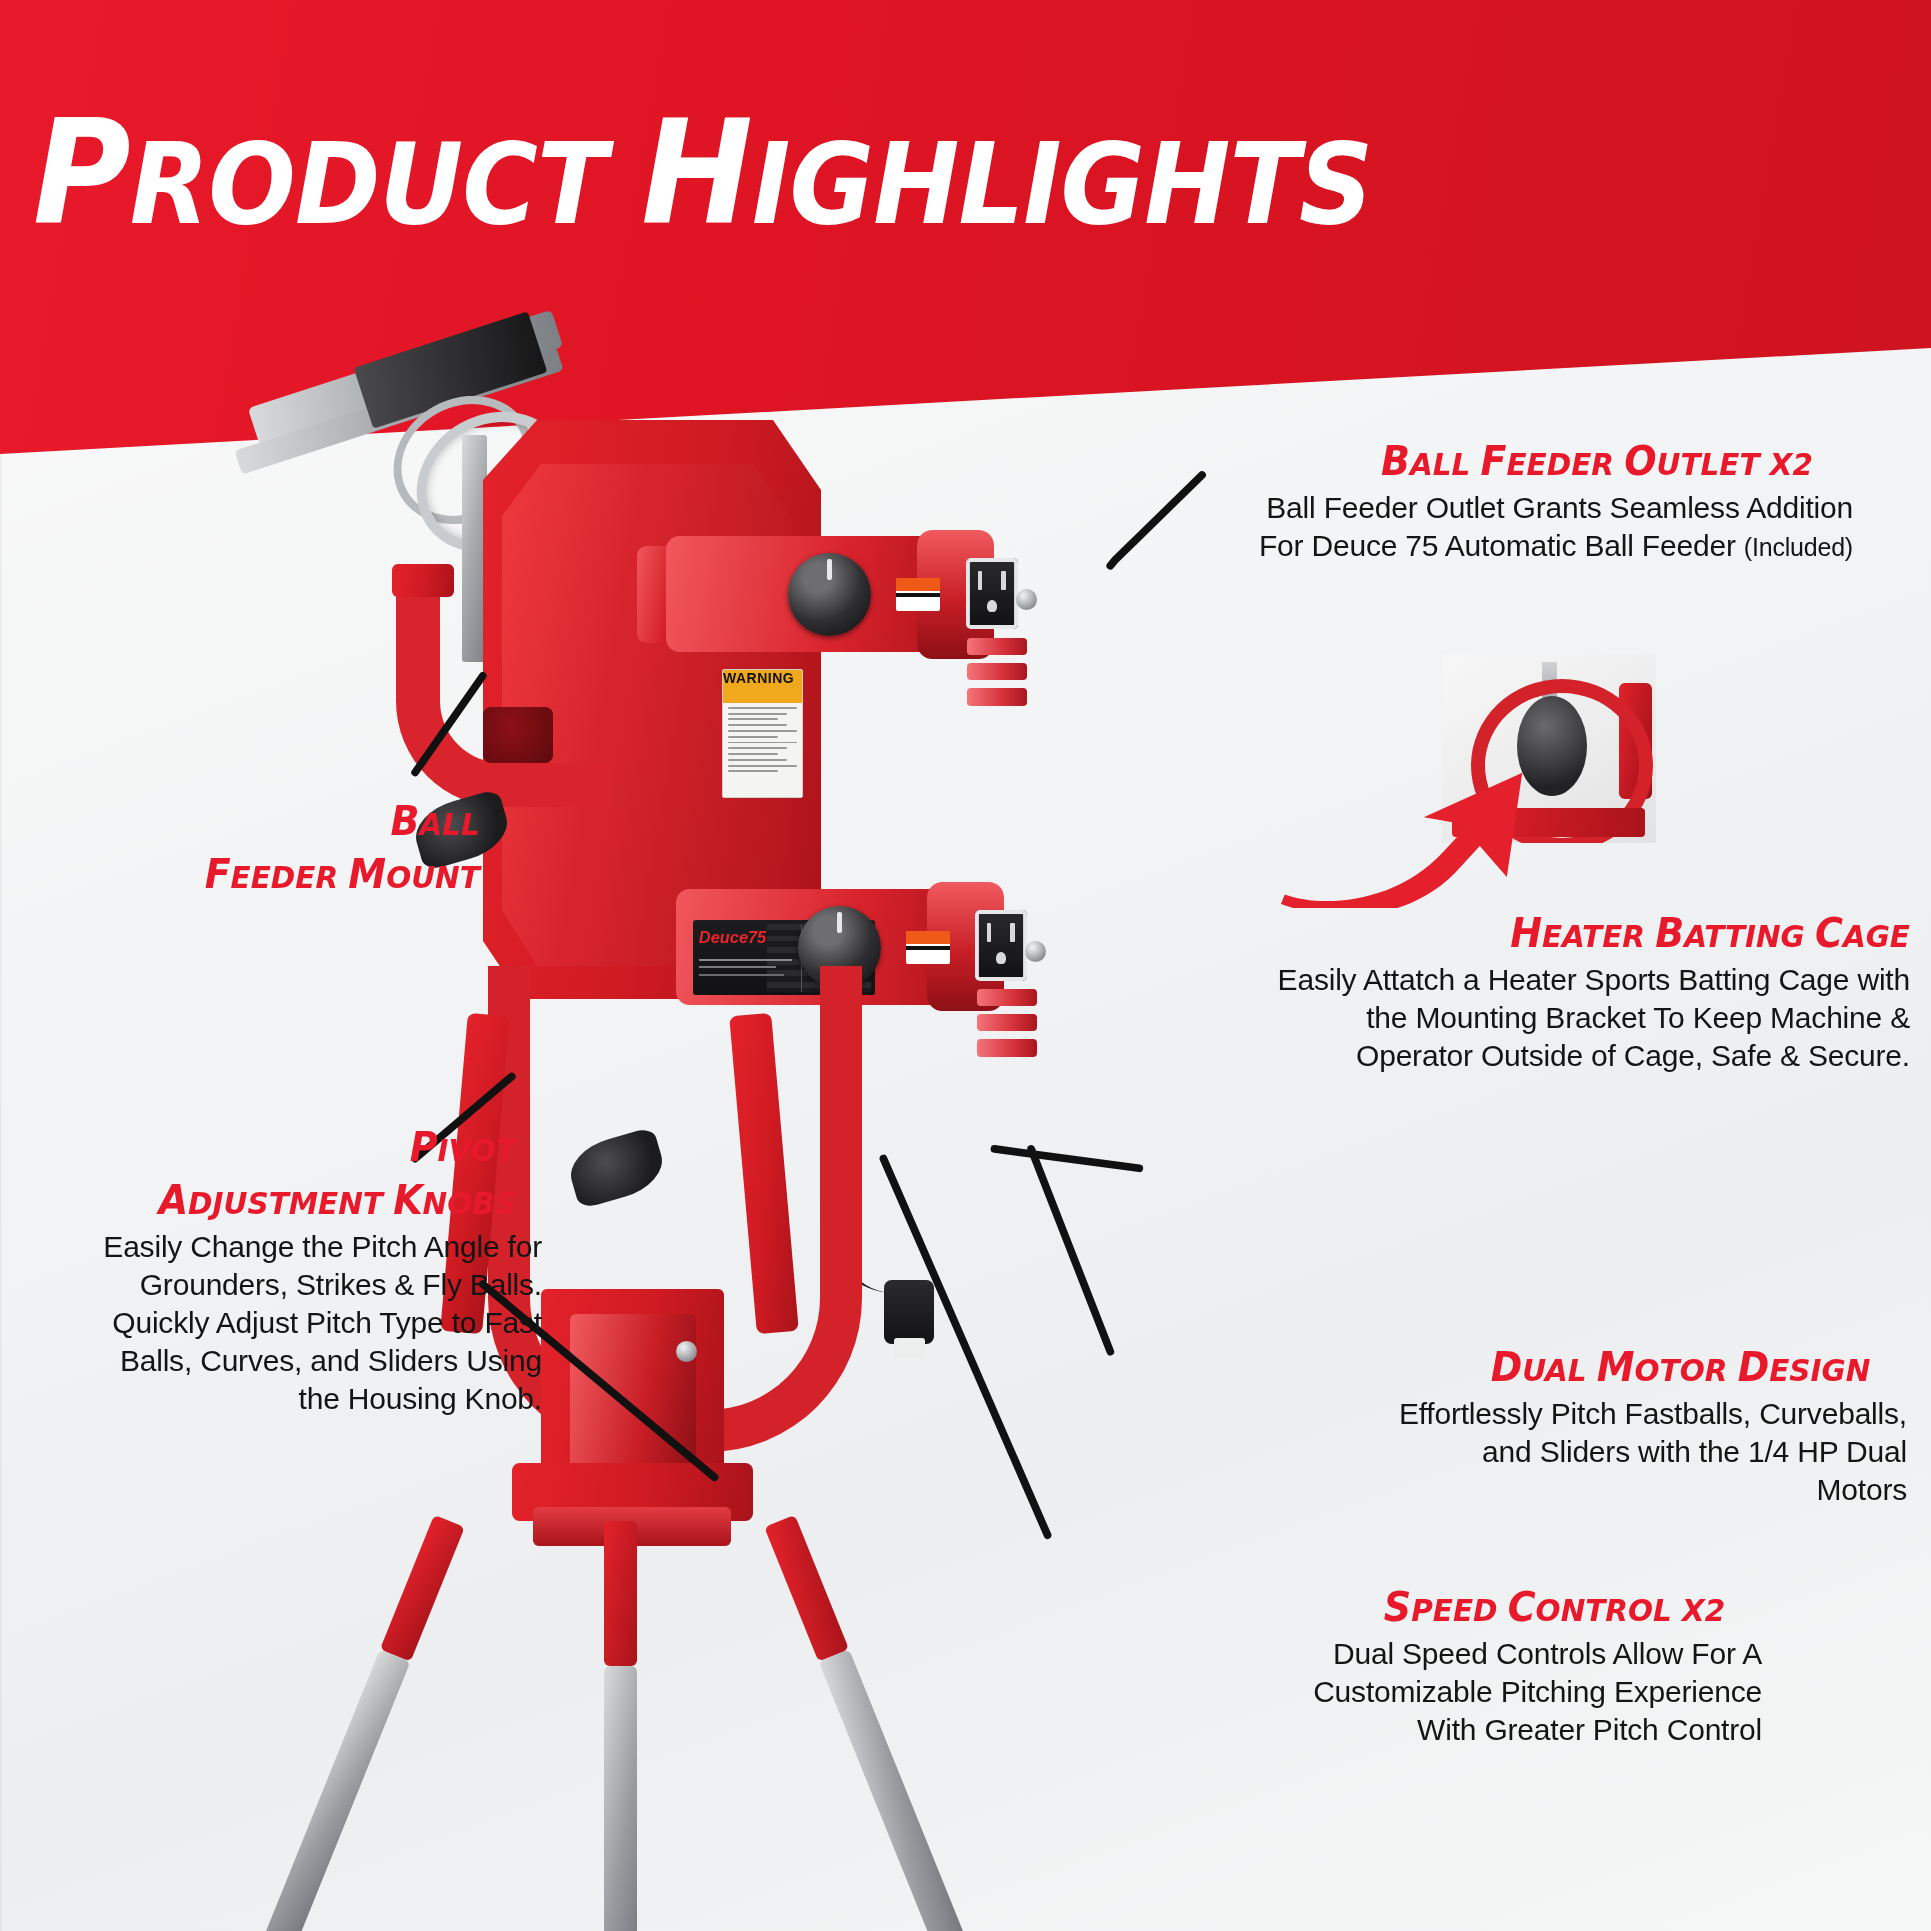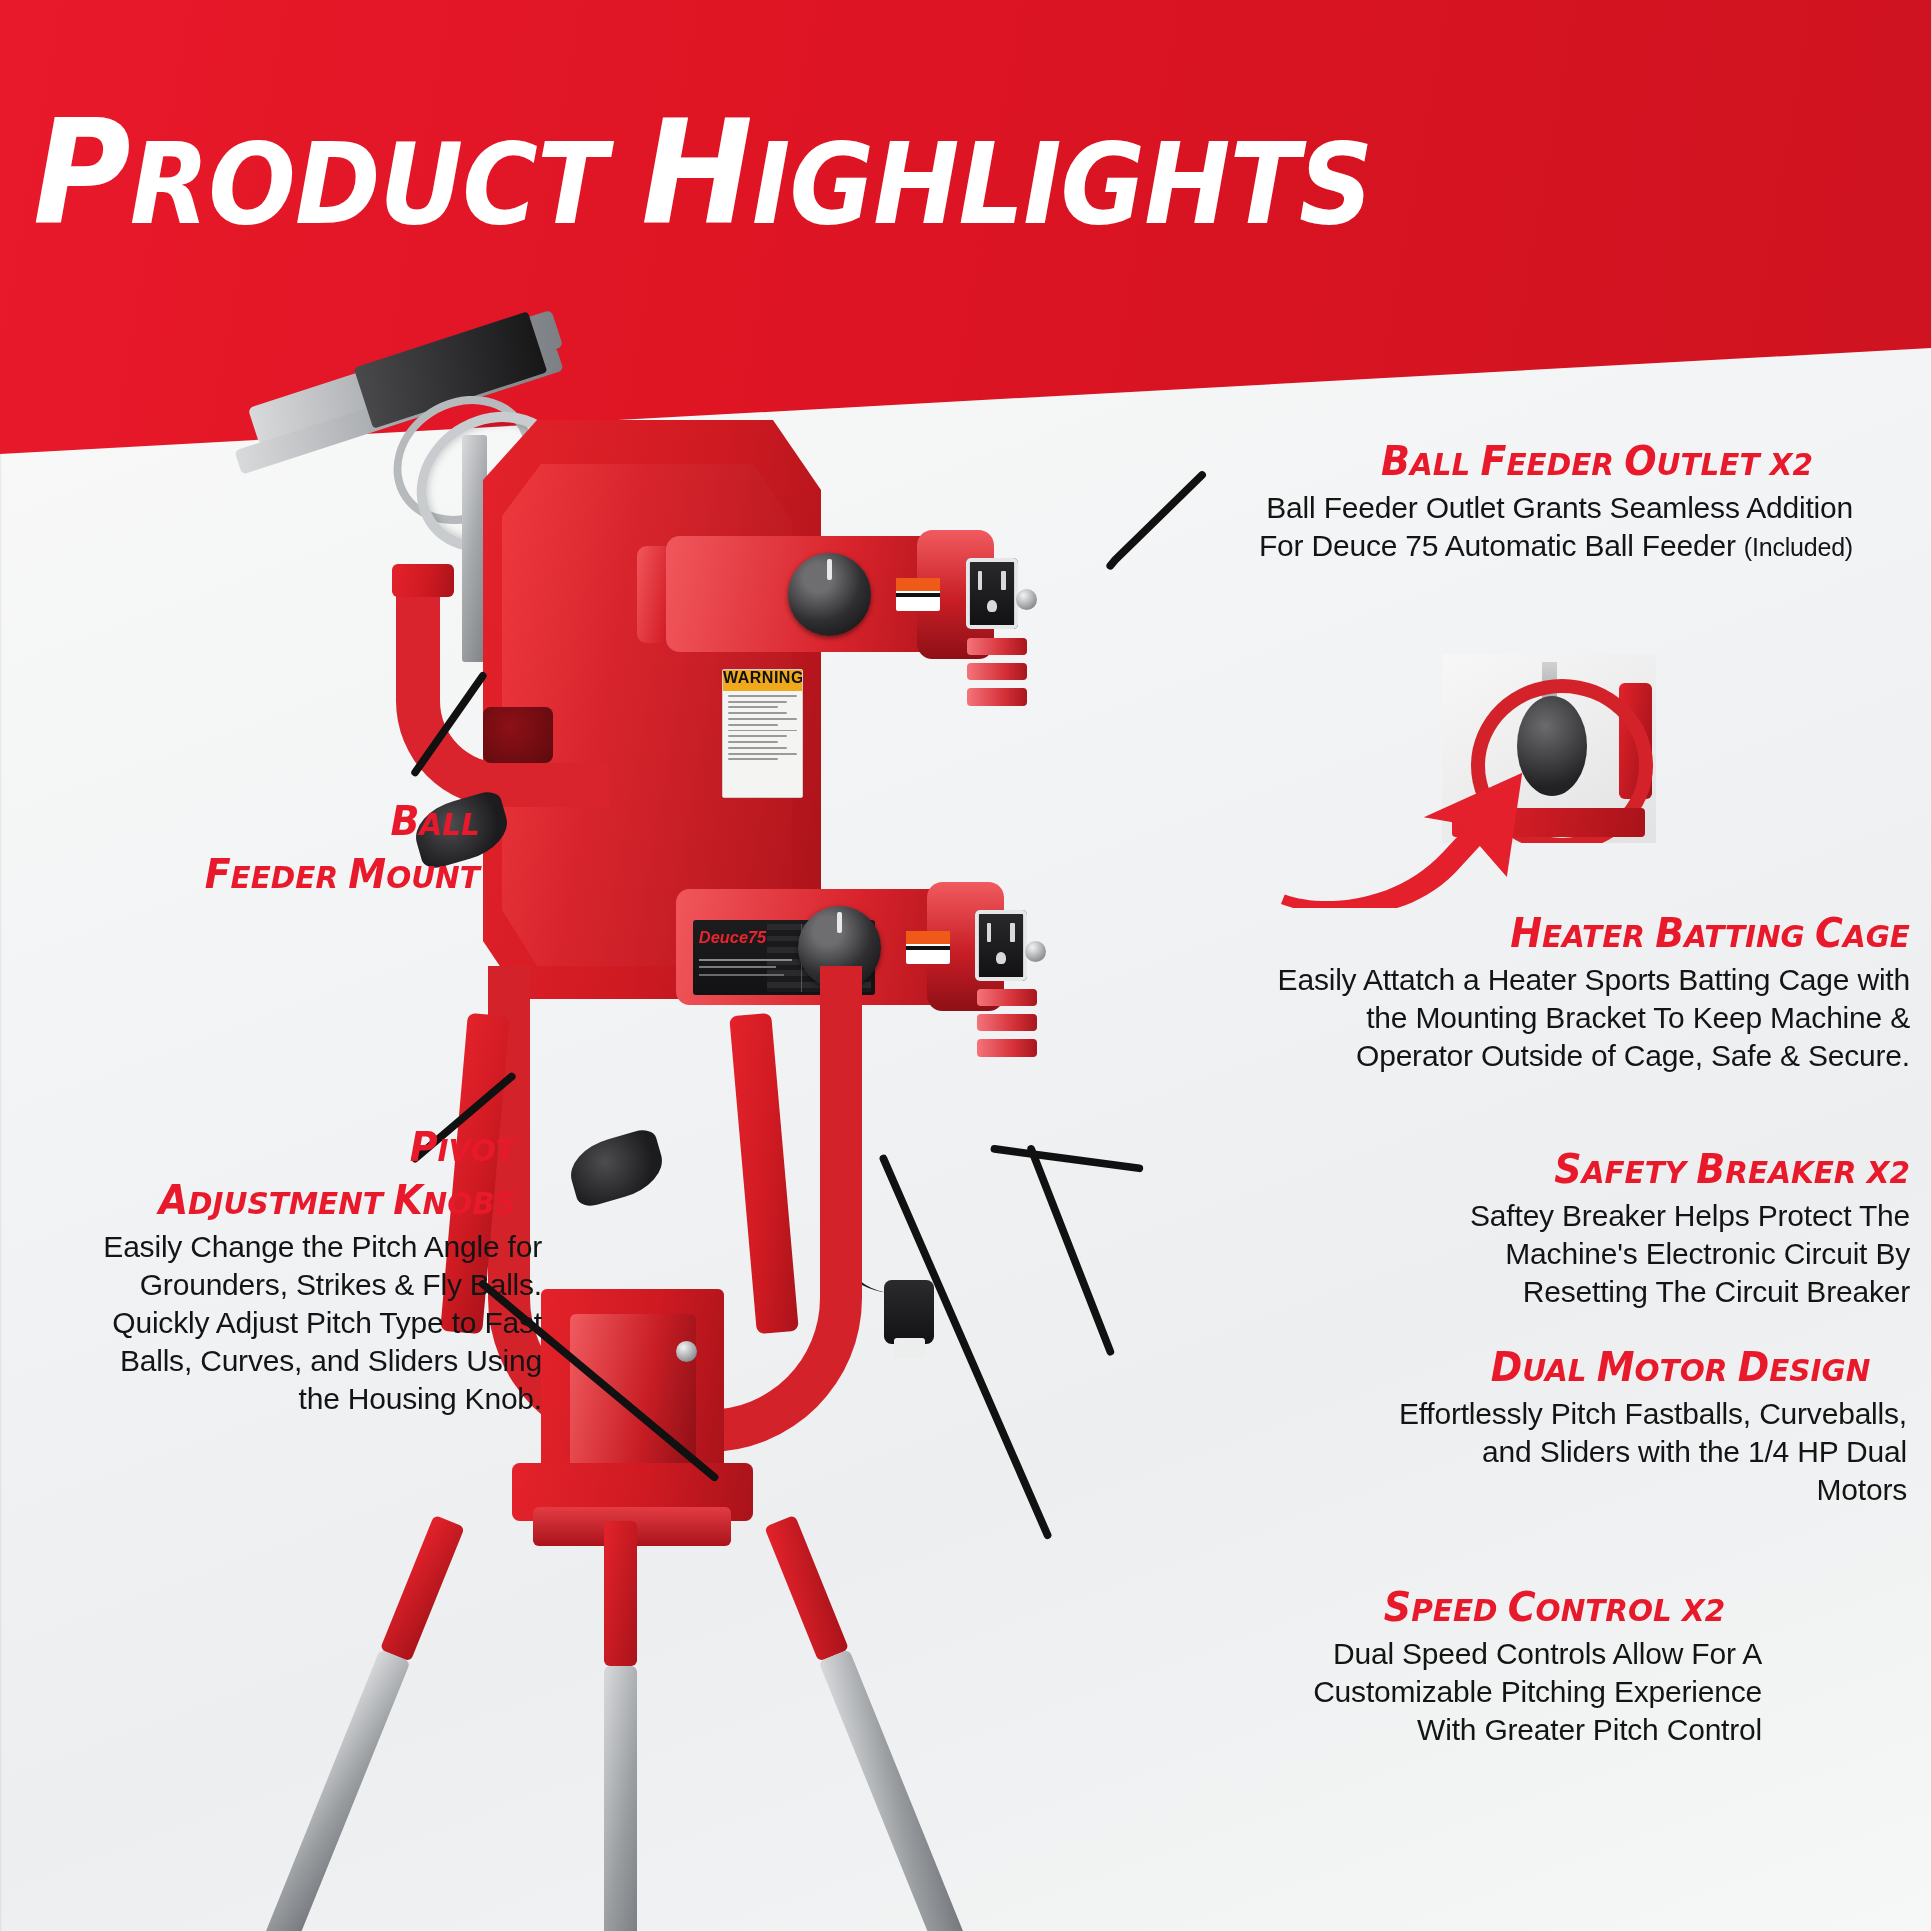--- a/index.html
+++ b/index.html
@@ -131,21 +131,21 @@
   .label-spec .grid::before{content:"";position:absolute;left:33%;top:0;width:1px;height:100%;background:#555;}
   .label-spec .grid::after{content:"";position:absolute;left:66%;top:0;width:1px;height:100%;background:#555;}
   .label-spec .ln{position:absolute;left:5.8px;top:39px;width:93px;height:1.9px;background:#8a8a8a;}
   .label-spec .ln2{position:absolute;left:5.8px;top:46px;width:77px;height:1.9px;background:#7a7a7a;}
   .label-spec .ln3{position:absolute;left:5.8px;top:54px;width:85px;height:1.9px;background:#6a6a6a;}
 
   .warn{
     position:absolute;left:722px;top:321px;width:79px;height:127px;
     background:#f4f4f2;border:1px solid #cfcfcd;border-radius:1.9px;overflow:hidden;
   }
-  .warn .hd{height:21px;background:#f0a81d;color:#111;font-size:16px;font-weight:bold;
+  .warn .hd{height:33px;background:#f0a81d;color:#111;font-size:14px;font-weight:bold;
     text-align:left;line-height:16.4px;letter-spacing:0.5px;}
   .warn .bd{padding:3.9px 4.8px;}
   .warn .bd i{display:block;height:1.9px;margin-bottom:3.9px;background:#9a9a9a;border-radius:1px;}
   .warn .bd i:nth-child(2n){width:86%;}
   .warn .bd i:nth-child(3n){width:72%;}
 
   
   .yoke{
     left:488px;top:618px;width:290px;height:444px;
     border:42px solid #d4222b;border-top:none;border-radius:0 0 154px 154px;background:transparent;
@@ -390,26 +390,20 @@
 the Housing Knob.</div>
   </div>
 
   <div class="callout ta-r" style="right:21px;top:908px;width:1023px;">
     <div class="co-title r"><span>H</span><span class="sc">EATER </span><span>B</span><span class="sc">ATTING </span><span>C</span><span class="sc">AGE</span></div>
     <div class="co-body">Easily Attatch a Heater Sports Batting Cage with
 the Mounting Bracket To Keep Machine &amp;
 Operator Outside of Cage, Safe &amp; Secure.</div>
   </div>
 
-  <div class="callout ta-r" style="right:21px;top:1144px;width:869px;">
-    <div class="co-title r"><span>S</span><span class="sc">AFETY </span><span>B</span><span class="sc">REAKER X2</span></div>
-    <div class="co-body">Saftey Breaker Helps Protect The
-Machine's Electronic Circuit By
-Resetting The Circuit Breaker</div>
-  </div>
 
   <div class="callout ta-l" style="left:1173px;top:1342px;width:734px;">
     <div class="co-title"><span>D</span><span class="sc">UAL </span><span>M</span><span class="sc">OTOR </span><span>D</span><span class="sc">ESIGN</span></div>
     <div class="co-body">Effortlessly Pitch Fastballs, Curveballs,
 and Sliders with the 1/4 HP Dual
 Motors</div>
   </div>
 
   <div class="callout ta-l" style="left:1028px;top:1582px;width:734px;">
     <div class="co-title"><span>S</span><span class="sc">PEED </span><span>C</span><span class="sc">ONTROL X2</span></div>

